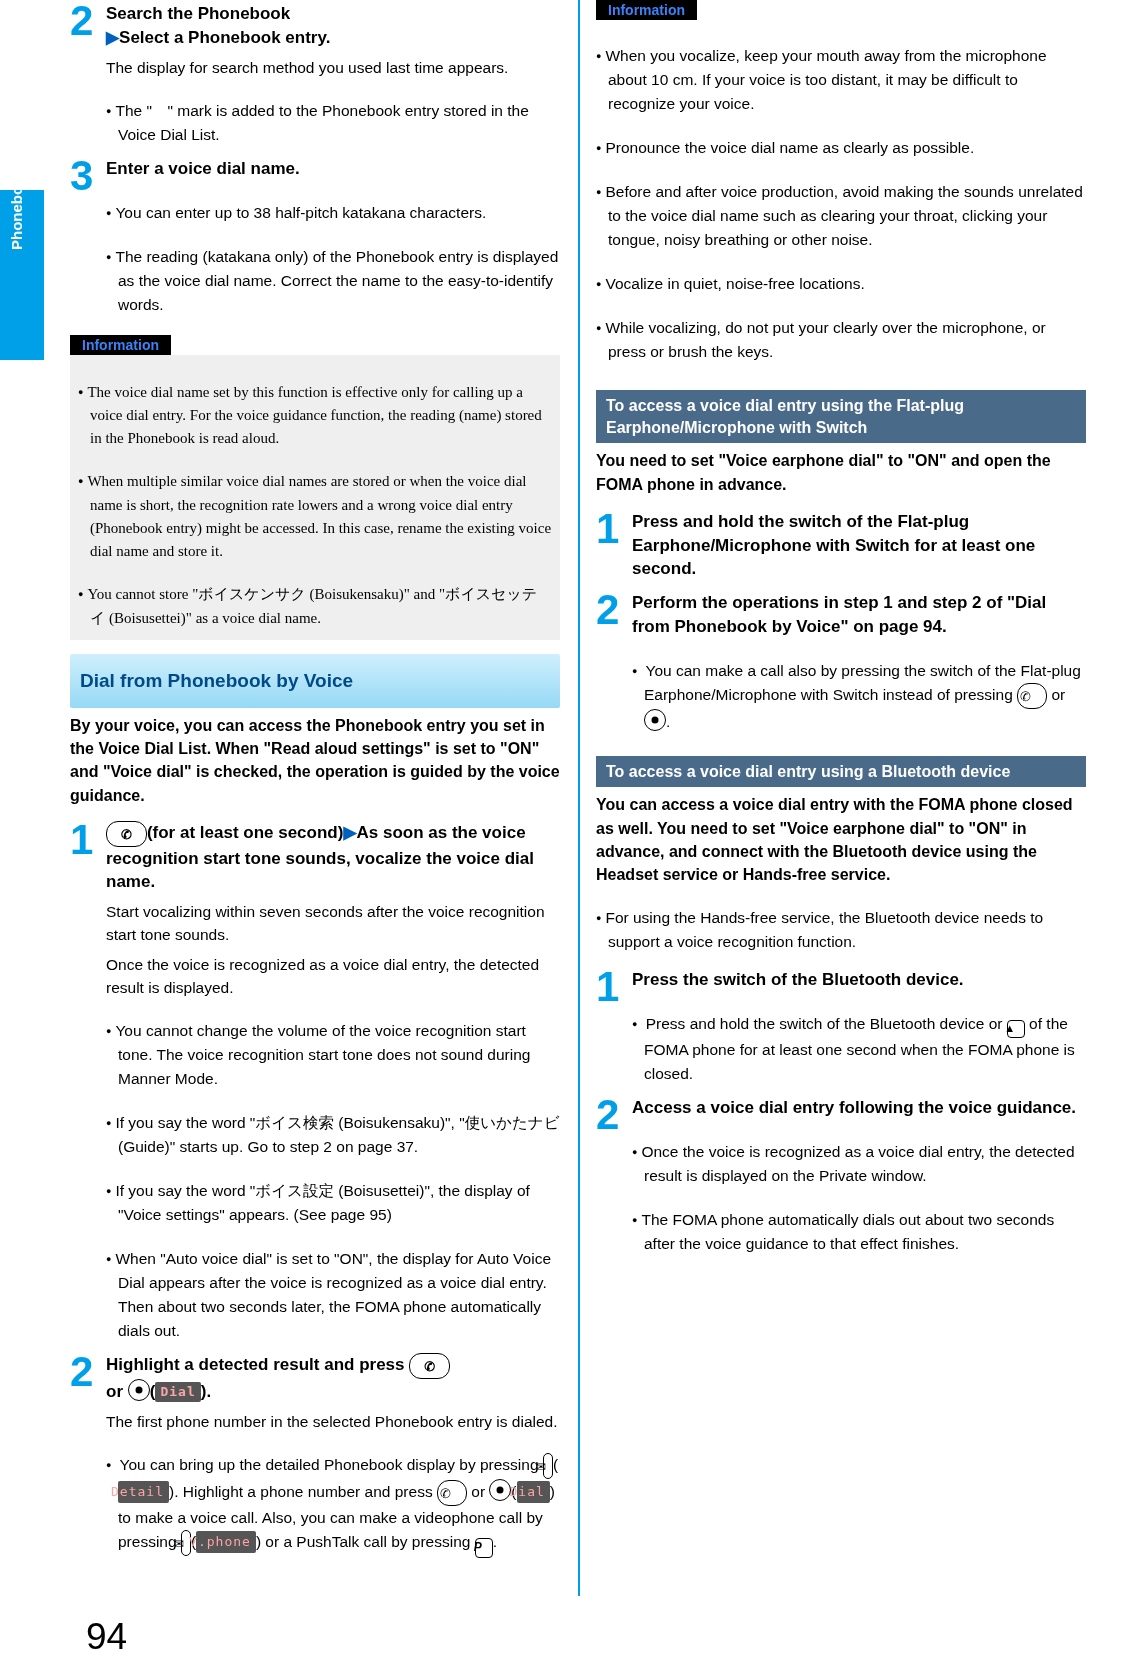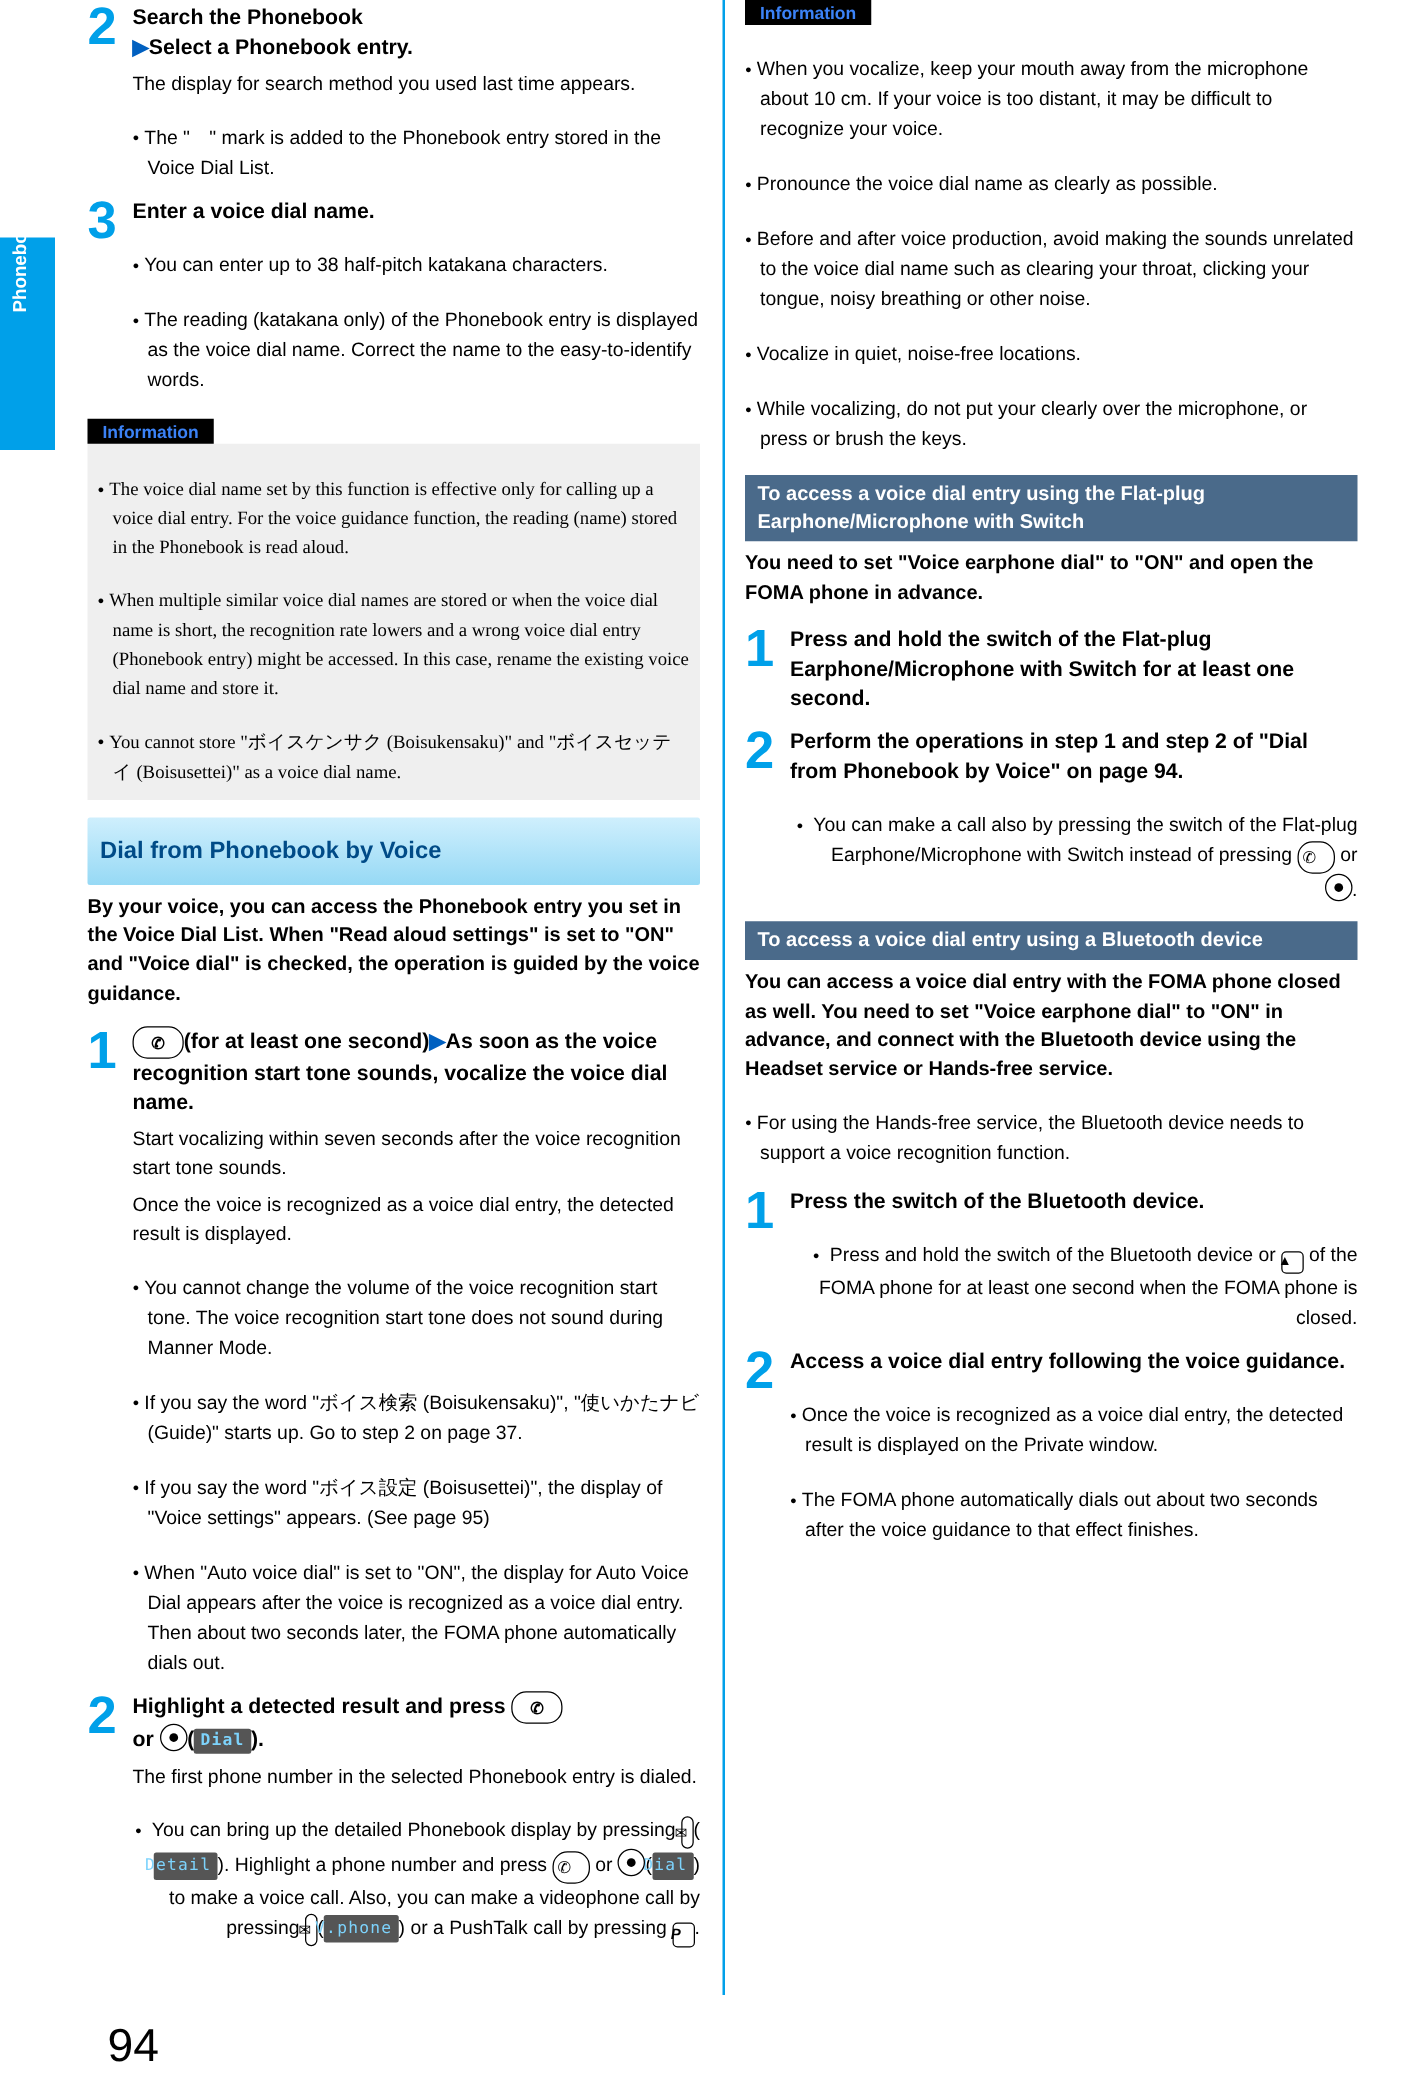--- a/index.html
+++ b/index.html
@@ -14,36 +14,36 @@
   .step-body { flex: 1; padding-top: 2px; }
   .step-title { font-size: 17px; font-weight: bold; line-height: 1.4; }
   .step-desc { font-size: 15.5px; margin-top: 6px; line-height: 1.5; }
   .bullet { font-size: 15.5px; line-height: 1.55; margin-top: 20px; padding-left: 12px; text-indent: -12px; }
   .bullet::before { content: "●"; font-size: 9px; vertical-align: 2px; margin-right: 4px; }
   .info-label { display: inline-block; background: #000; color: #3b82f6; font-size: 14px; font-weight: bold; padding: 2px 12px; margin-top: 10px; }
   .info-box { background: #efefef; padding: 6px 8px 10px 8px; font-size: 15px; line-height: 1.5; font-family: Liberation Serif, serif; }
   .info-box .bullet { font-size: 15px; }
   .section-head { background: linear-gradient(#cfeffd, #96d9f5); color: #004b87; font-size: 19px; font-weight: bold; padding: 16px 10px; margin: 14px 0 6px 0; border-radius: 2px; }
   .intro { font-size: 16px; font-weight: bold; line-height: 1.45; margin-bottom: 12px; }
-  .sub-head { background: #4a6a8a; color: #fff; font-size: 16px; font-weight: bold; padding: 5px 10px; line-height: 1.35; margin: 12px 0 6px 0; } 
-  .soft-label { display: inline-block; background: #555; color: #7dd3fc; font-size: 13px; padding: 1px 5px; border-radius: 2px; vertical-align: 1px; font-family: monospace; letter-spacing: 1px; }
+  .sub-head { background: #4a6a8a; color: #fff; font-size: 16px; font-weight: bold; padding: 5px 10px; line-height: 1.35; margin: 22px 0 6px 0; } 
+  .soft-label { display: inline-block; background: #555; color: #fca5a5; font-size: 13px; padding: 1px 5px; border-radius: 2px; vertical-align: 1px; font-family: monospace; letter-spacing: 1px; }
   .arrow { color: #0060c0; font-weight: bold; }
   .page-num { position: absolute; left: 86px; bottom: 20px; font-size: 37px; }
   .vline { position: absolute; left: 578px; top: 0; width: 2px; height: 1596px; background: #00a0e9; }
   .key-circle { display:inline-block; width:22px; height:22px; border:1.8px solid #000; border-radius:50%; position:relative; vertical-align:-4px; background:#fff;}
   .key-circle::after{content:""; position:absolute; left:50%; top:50%; width:7px; height:7px; background:#000; border-radius:50%; transform:translate(-50%,-50%);}
   .key-phone { display:inline-block; border:1.5px solid #000; border-radius:12px; padding:0 14px; vertical-align:-1px; background:#fff;}
   .key-phone::before{content:"✆"; font-size:13px;}
   .key-mail { display:inline-block; border:1.5px solid #000; border-radius:5px; padding:0 4px; vertical-align:-1px; background:#fff;}
   .key-mail::before{content:"✉"; font-size:12px;}
   .key-up { display:inline-block; border:1.5px solid #000; border-radius:4px; width:18px; height:18px; vertical-align:-3px; text-align:center; line-height:15px; font-size:11px; background:#fff;}
   .key-up::before{content:"▲";}
   .key-p { display:inline-block; border:1.5px solid #000; border-radius:4px; width:18px; height:20px; vertical-align:-4px; text-align:center; line-height:17px; font-size:12px; font-weight:bold; font-style:italic; background:#fff;}
   .key-p::before{content:"P";}
-  .body-text { font-size: 15.5px; line-height: 1.55; text-align: right; }
+  .body-text { font-size: 15.5px; line-height: 1.55; }
 </style>
 </head>
 <body>
 
 <div class="side-tab"></div>
 <div class="side-tab-text">Phonebook</div>
 <div class="vline"></div>
 
 <div class="page">
 

